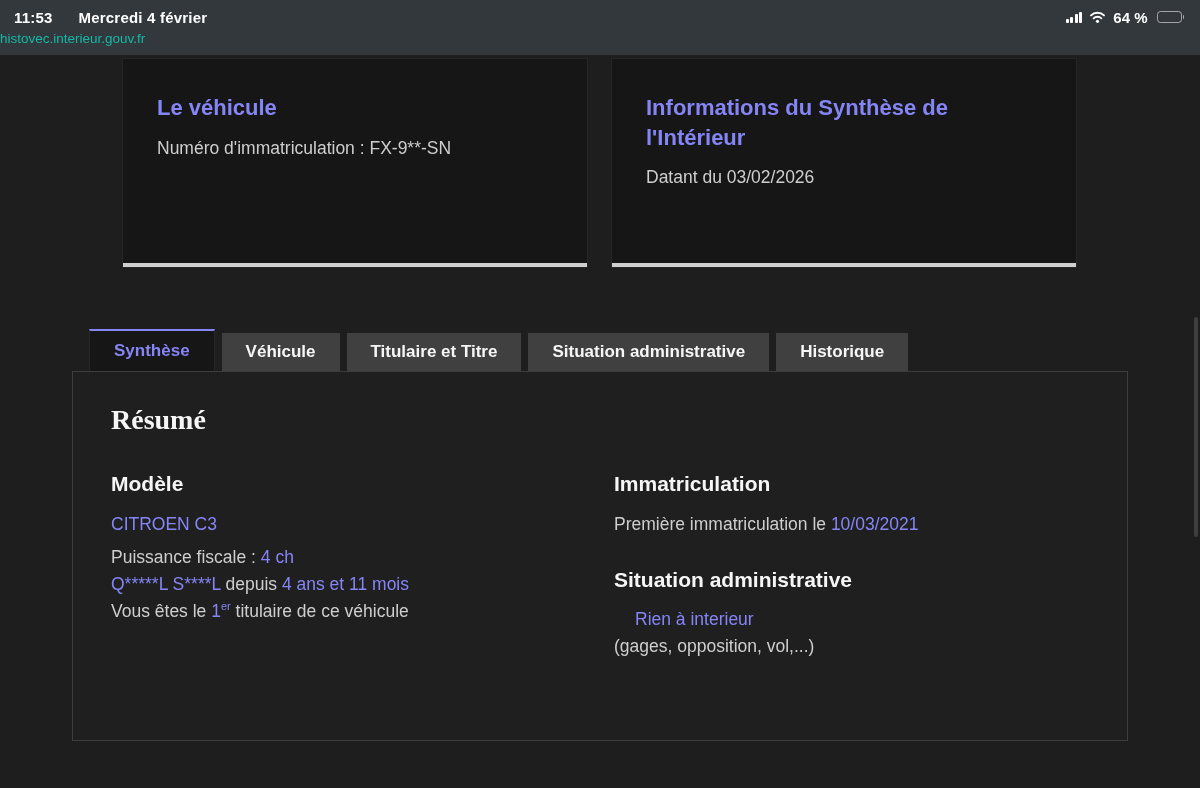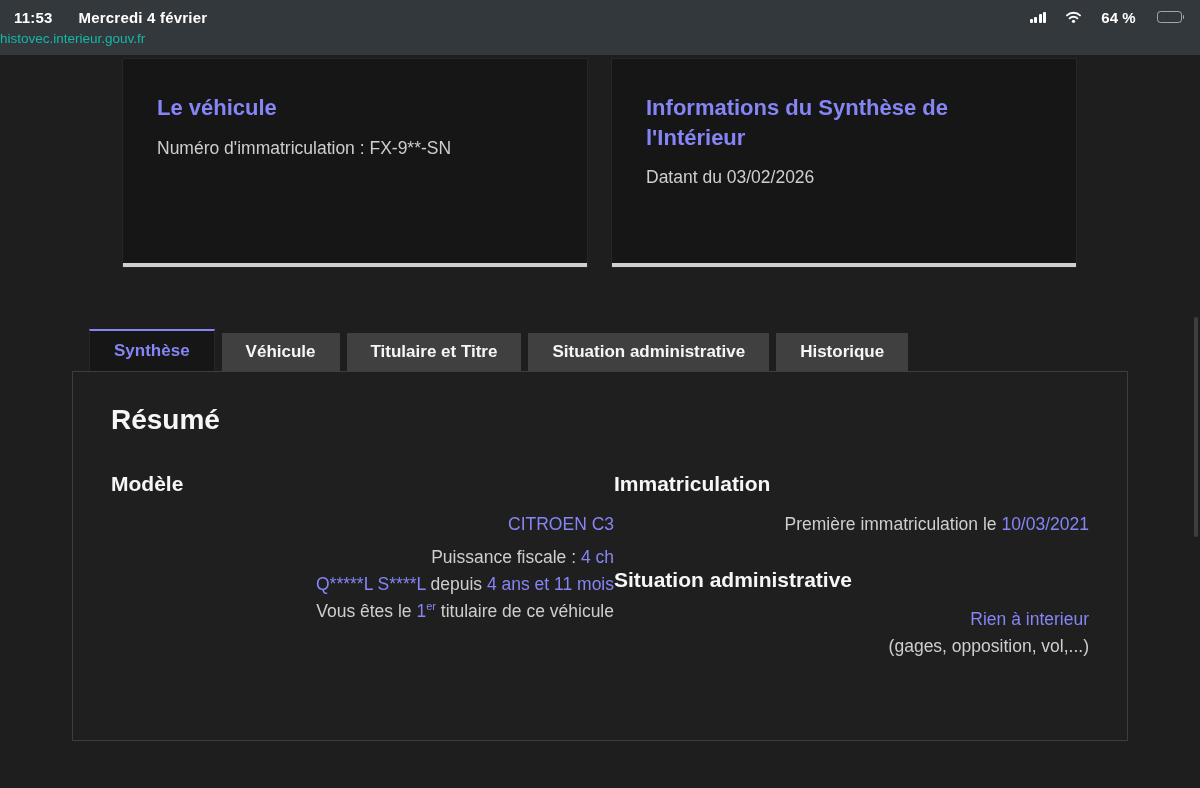--- a/index.html
+++ b/index.html
@@ -15,21 +15,21 @@
   
   .chrome {
     height: 55px; background: #33383d; width: 100%;
     position: relative; color: #ffffff;
   }
   .status-row {
     display: flex; justify-content: space-between; align-items: center;
     padding: 6px 16px 0 14px; height: 28px;
   }
   .status-left { display: flex; gap: 26px; align-items: center; font-size: 15px; font-weight: 600; letter-spacing: .2px; }
-  .status-right { display: flex; gap: 19px; align-items: center; font-size: 15px; font-weight: 600; }
+  .status-right { display: flex; gap: 7px; align-items: center; font-size: 15px; font-weight: 600; }
   .url-row { text-align: left; font-size: 13.5px; color: #14b8a6; padding-top: 3px; }
 
   .signal-bars { display: inline-flex; align-items: flex-end; gap: 1.5px; height: 11px; }
   .signal-bars span { width: 3px; background: #ffffff; border-radius: 1px; display: inline-block; }
   .signal-bars span:nth-child(1){height: 4px;}
   .signal-bars span:nth-child(2){height: 6px;}
   .signal-bars span:nth-child(3){height: 8.5px;}
   .signal-bars span:nth-child(4){height: 11px;}
 
   .wifi { width: 17px; height: 12px; }
@@ -79,29 +79,29 @@
     border-right: 1px solid rgba(255,255,255,0.08);
   }
 
   
   .panel {
     margin: 0 72px; width: 1056px; height: 370px;
     background: #1f1f1f; border: 1px solid #3d3d3d;
     padding: 32px 38px 0 38px;
   }
   .panel h2 {
-    color: #f6f6f6; font-size: 28px; font-weight: 700; margin-bottom: 36px;
+    color: #f6f6f6; font-size: 28px; font-weight: 700; margin-bottom: 36px; font-family: Liberation Serif, serif;
   }
   .columns { display: flex; }
   .col-left { width: 503px; flex-shrink: 0; }
   .col-right { flex: 1; }
   .section-title {
     color: #f6f6f6; font-size: 21px; font-weight: 700; margin-bottom: 15px;
   }
-  .line { color: #cecece; font-size: 17.5px; line-height: 1.55; text-align: right; }
+  .line { color: #cecece; font-size: 17.5px; line-height: 1.55; }
   .accent { color: #8585f6; }
   .mt-lg { margin-top: 30px; }
   .indent { padding-left: 21px; }
   sup.accent { font-size: 11px; }
 
   
   .scrollbar-thumb {
     position: absolute; right: 2px; top: 317px;
     width: 4px; height: 220px; background: #3e3e3e; border-radius: 2px;
   }

